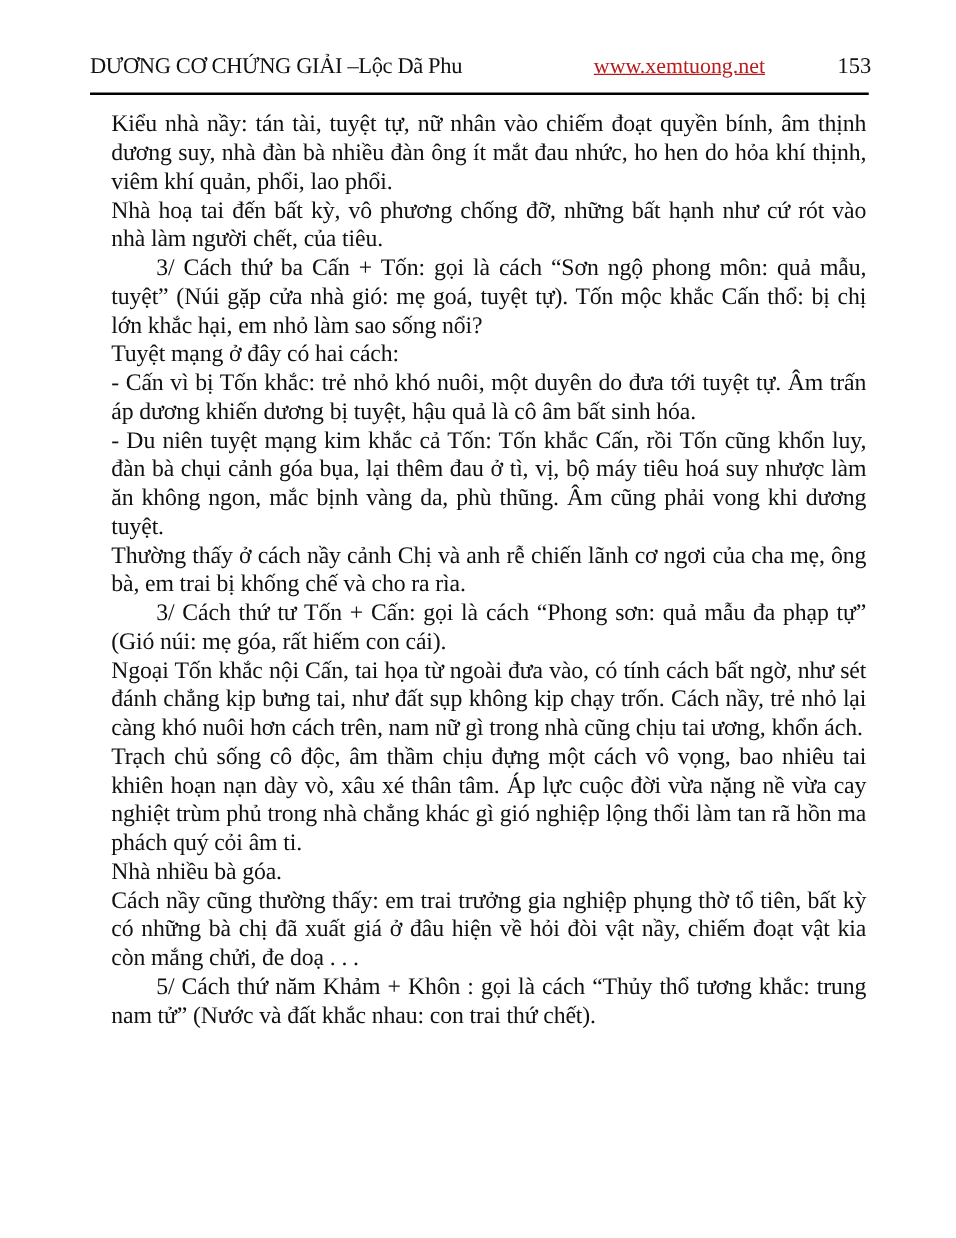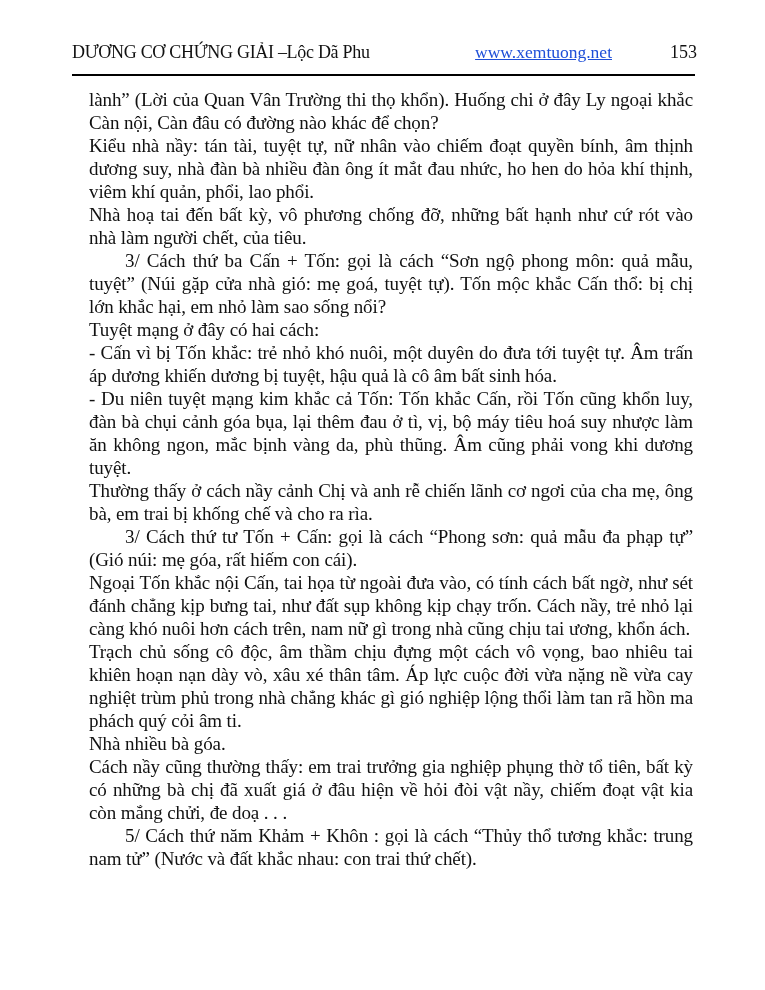--- a/index.html
+++ b/index.html
@@ -25,21 +25,21 @@
     display: flex;
     align-items: flex-end;
     font-size: 18px;
     white-space: nowrap;
   }
   .header-title {
     flex: 1 1 auto;
     letter-spacing: -0.3px;
   }
   .header-link {
-    color: #1d4ed8;
+    color: #b91c1c;
     margin-right: 58px;
     font-size: 17.5px;
   }
   .header-page-number {
     font-size: 18px;
   }
   .header-rule {
     position: absolute;
     left: 72px;
     width: 623px;
@@ -72,21 +72,20 @@
 
   <div class="header">
     <span class="header-title">DƯƠNG CƠ CHỨNG GIẢI –Lộc Dã Phu</span>
     <a class="header-link" href="#">www.xemtuong.net</a>
     <span class="header-page-number">153</span>
   </div>
 
   <div class="header-rule"></div>
 
   <div class="body-text" id="body-container">
-      <p><span class="seg-regular">lành” (Lời của Quan Vân Trường thi thọ khổn). Huống chi ở đây Ly ngoại khắc Càn nội, Càn đâu có đường nào khác để chọn?</span></p>
       <p><span class="seg-regular">Kiểu nhà nầy: tán tài, tuyệt tự, nữ nhân vào chiếm đoạt quyền bính, âm thịnh dương suy, nhà đàn bà nhiều đàn ông ít mắt đau nhức, ho hen do hỏa khí thịnh, viêm khí quản, phổi, lao phổi.</span></p>
       <p><span class="seg-regular">Nhà hoạ tai đến bất kỳ, vô phương chống đỡ, những bất hạnh như cứ rót vào nhà làm người chết, của tiêu.</span></p>
       <p><span class="seg-italic">3/ Cách thứ ba Cấn + Tốn</span><span class="seg-regular">: gọi là cách “Sơn ngộ phong môn: quả mẫu, tuyệt” (Núi gặp cửa nhà gió: mẹ goá, tuyệt tự). Tốn mộc khắc Cấn thổ: bị chị lớn khắc hại, em nhỏ làm sao sống nổi?</span></p>
       <p><span class="seg-regular">Tuyệt mạng ở đây có hai cách:</span></p>
       <p><span class="seg-regular">- Cấn vì bị Tốn khắc: trẻ nhỏ khó nuôi, một duyên do đưa tới tuyệt tự. Âm trấn áp dương khiến dương bị tuyệt, hậu quả là cô âm bất sinh hóa.</span></p>
       <p><span class="seg-regular">- Du niên tuyệt mạng kim khắc cả Tốn: Tốn khắc Cấn, rồi Tốn cũng khổn luy, đàn bà chụi cảnh góa bụa, lại thêm đau ở tì, vị, bộ máy tiêu hoá suy nhược làm ăn không ngon, mắc bịnh vàng da, phù thũng. Âm cũng phải vong khi dương tuyệt.</span></p>
       <p><span class="seg-regular">Thường thấy ở cách nầy cảnh Chị và anh rễ chiến lãnh cơ ngơi của cha mẹ, ông bà, em trai bị khống chế và cho ra rìa.</span></p>
       <p><span class="seg-italic">3/ Cách thứ tư Tốn + Cấn</span><span class="seg-regular">: gọi là cách “Phong sơn: quả mẫu đa phạp tự” (Gió núi: mẹ góa, rất hiếm con cái).</span></p>
       <p><span class="seg-regular">Ngoại Tốn khắc nội Cấn, tai họa từ ngoài đưa vào, có tính cách bất ngờ, như sét đánh chẳng kịp bưng tai, như đất sụp không kịp chạy trốn. Cách nầy, trẻ nhỏ lại càng khó nuôi hơn cách trên, nam nữ gì trong nhà cũng chịu tai ương, khổn ách.</span></p>
       <p><span class="seg-regular">Trạch chủ sống cô độc, âm thầm chịu đựng một cách vô vọng, bao nhiêu tai khiên hoạn nạn dày vò, xâu xé thân tâm. Áp lực cuộc đời vừa nặng nề vừa cay nghiệt trùm phủ trong nhà chẳng khác gì gió nghiệp lộng thổi làm tan rã hồn ma phách quý cỏi âm ti.</span></p>

